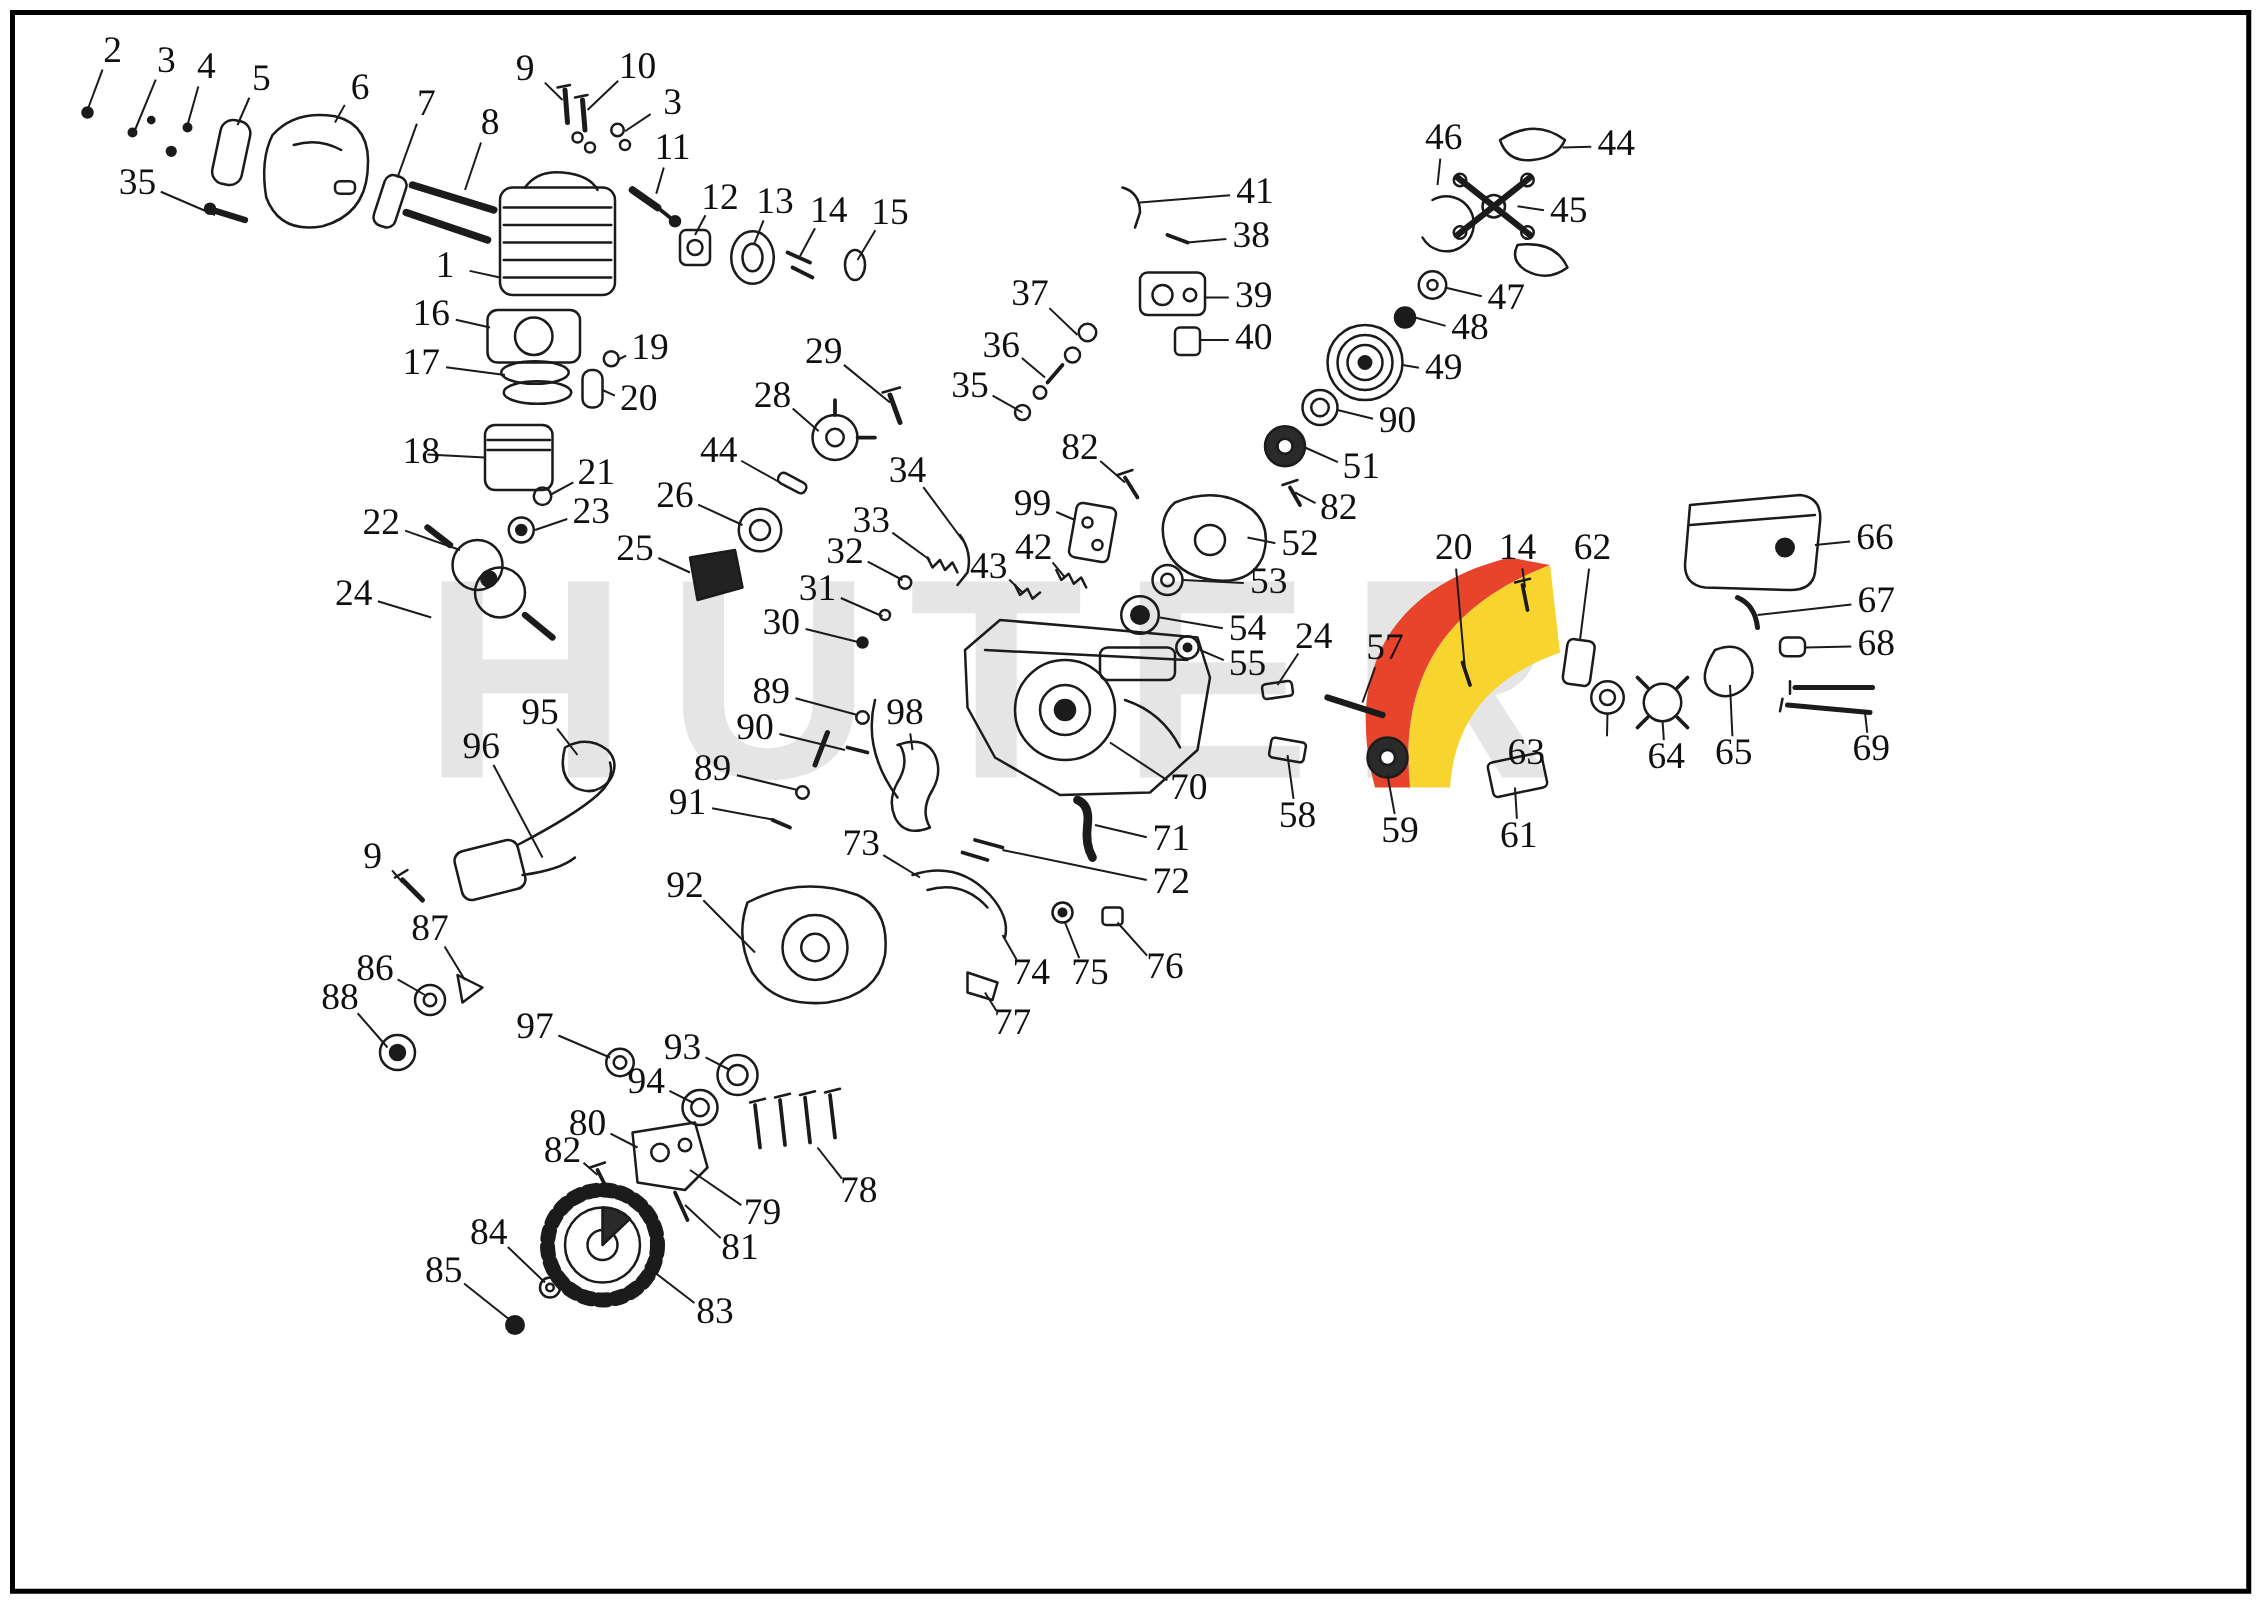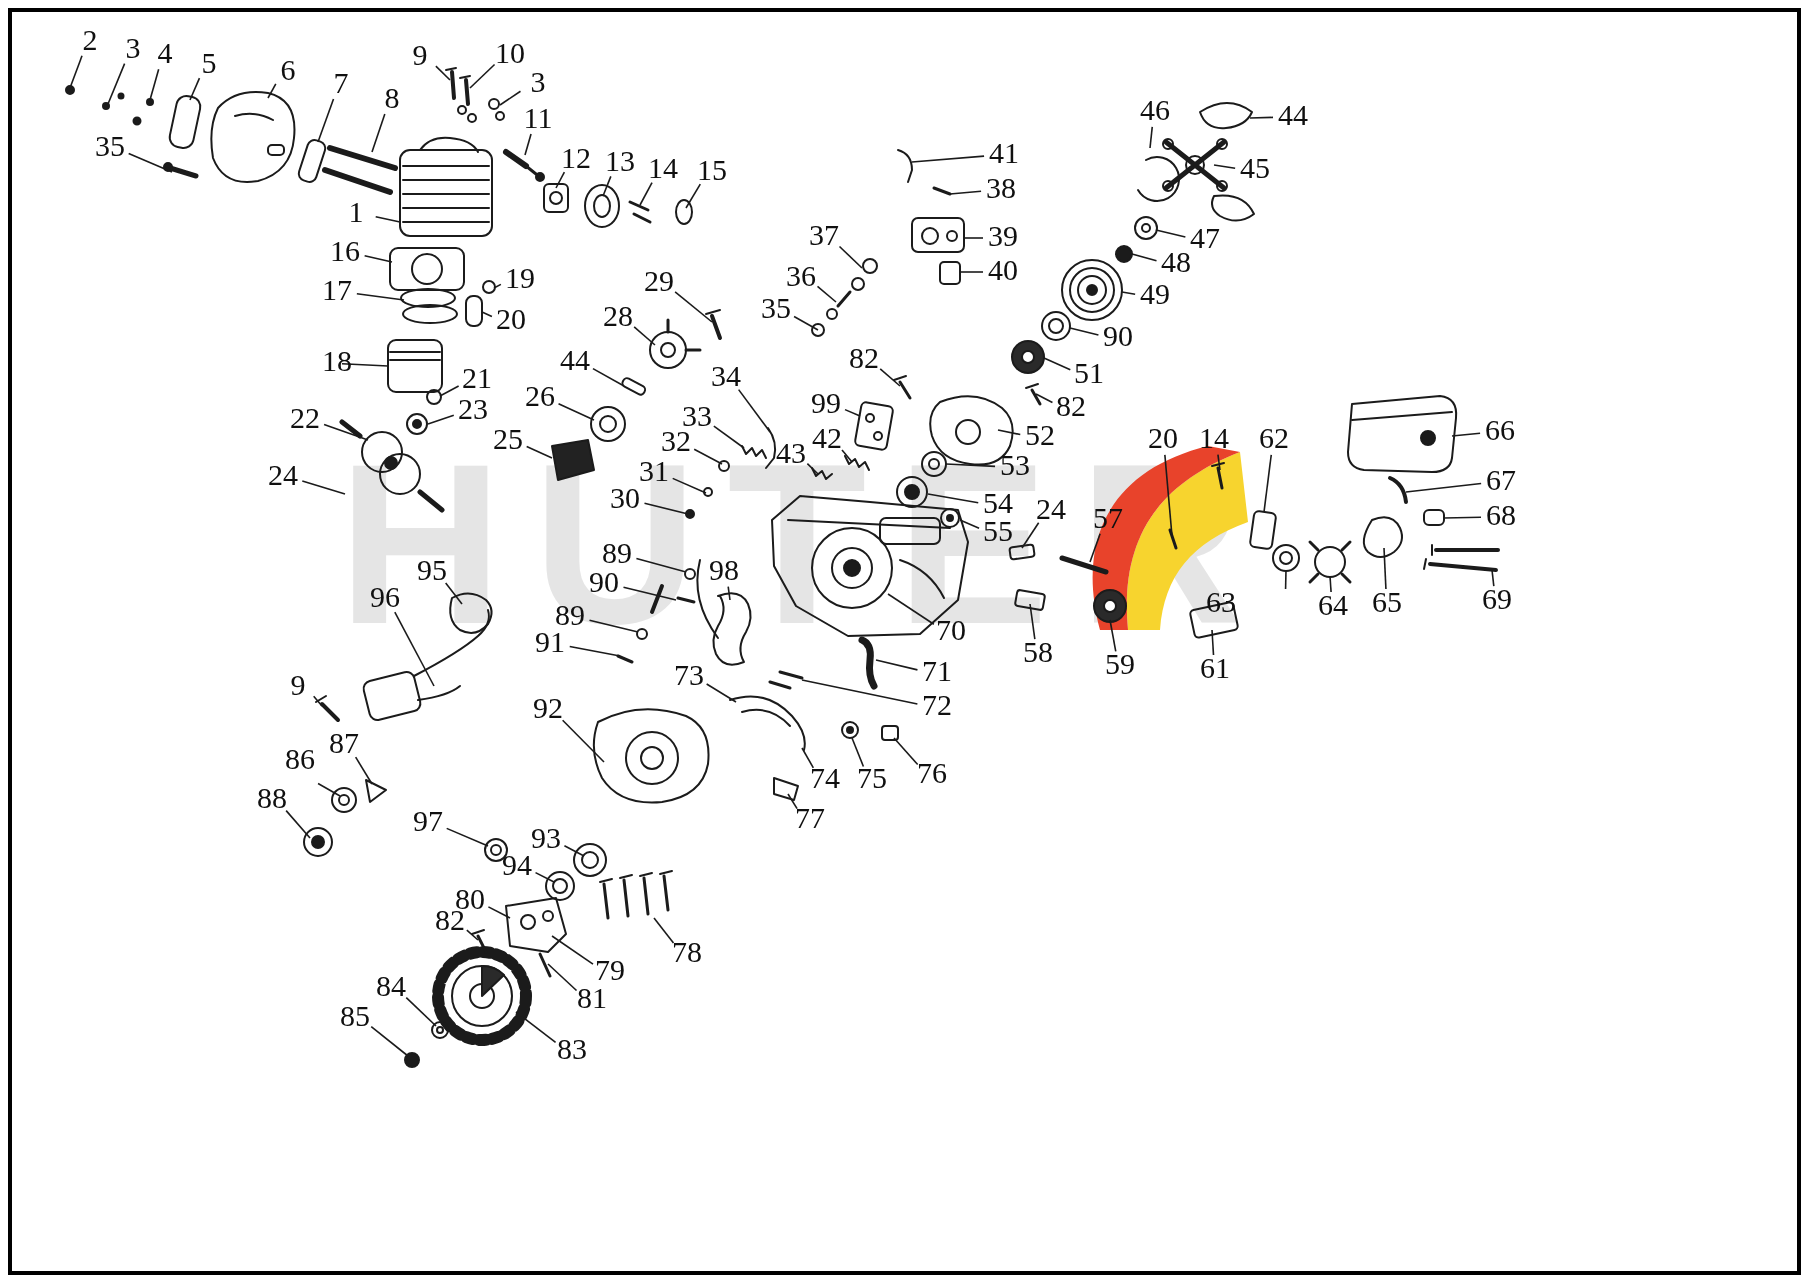--- a/index.html
+++ b/index.html
@@ -550,21 +550,21 @@
       <div class="part-label" style="left: 687px; top: 954px;">78</div>
       <div class="part-label" style="left: 610px; top: 972px;">79</div>
       <div class="part-label" style="left: 470px; top: 901px;">80</div>
       <div class="part-label" style="left: 592px; top: 1000px;">81</div>
       <div class="part-label" style="left: 864px; top: 360px;">82</div>
       <div class="part-label" style="left: 1071px; top: 408px;">82</div>
       <div class="part-label" style="left: 450px; top: 922px;">82</div>
       <div class="part-label" style="left: 572px; top: 1051px;">83</div>
       <div class="part-label" style="left: 391px; top: 988px;">84</div>
       <div class="part-label" style="left: 355px; top: 1018px;">85</div>
-      <div class="part-label" style="left: 300px; top: 761px;">86</div>
+      <div class="part-label" style="left: 300px; top: 777px;">86</div>
       <div class="part-label" style="left: 344px; top: 745px;">87</div>
       <div class="part-label" style="left: 272px; top: 800px;">88</div>
       <div class="part-label" style="left: 617px; top: 555px;">89</div>
       <div class="part-label" style="left: 604px; top: 584px;">90</div>
       <div class="part-label" style="left: 570px; top: 617px;">89</div>
       <div class="part-label" style="left: 550px; top: 644px;">91</div>
       <div class="part-label" style="left: 548px; top: 710px;">92</div>
       <div class="part-label" style="left: 546px; top: 840px;">93</div>
       <div class="part-label" style="left: 517px; top: 867px;">94</div>
       <div class="part-label" style="left: 432px; top: 572px;">95</div>

